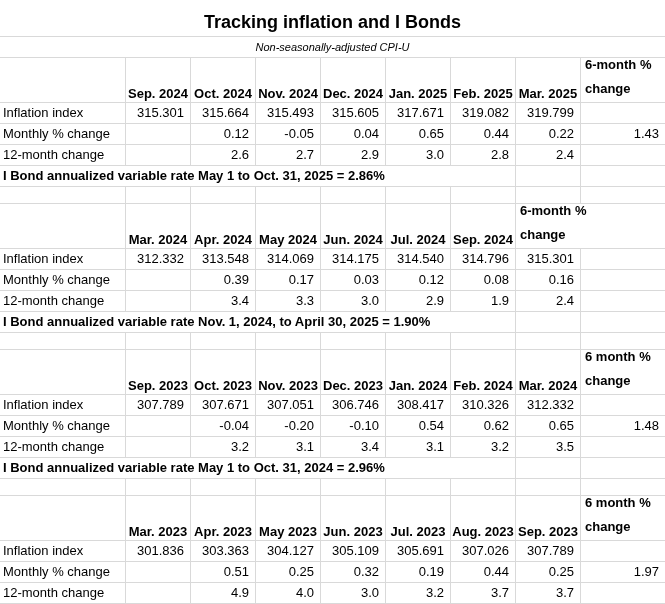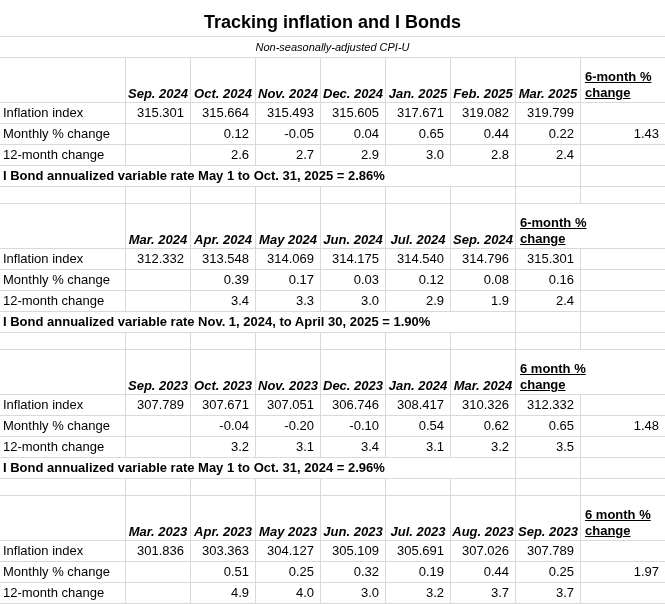--- a/index.html
+++ b/index.html
@@ -24,24 +24,24 @@
 
   
   .title-row { height: 33px; align-items: flex-end; justify-content: center; padding-bottom: 3px; }
   .title-cell { border: none; font-weight: bold; font-size: 18px; overflow: visible; }
   .subtitle-row { height: 20px; align-items: center; justify-content: center; }
   .subtitle-cell { border: none; font-style: italic; font-size: 11px; overflow: visible; }
 
   
   .header-row { height: 44px; }
   .header-row .cell { display: flex; align-items: flex-end; }
-  .month-header { justify-content: center; font-weight: bold; padding-bottom: 1px; font-style: italic; }
+  .month-header { justify-content: center; font-weight: bold; padding-bottom: 1px; }
   .six-header {
     font-weight: bold; white-space: normal;
-    line-height: 16px; padding: 2px 2px 1px 4px; text-decoration: underline;
+    line-height: 24px; padding: 2px 2px 1px 4px;
   }
 
   
   .data-row { height: 20px; }
   .data-row .cell, .footer-row .cell { line-height: 19px; }
   .row-label { padding-left: 3px; }
   .num { text-align: right; padding-right: 6px; }
 
   
   .footer-row { height: 20px; }
@@ -188,20 +188,21 @@
         </div>
       </div>
       <div class="table-block">
         <div class="row header-row">
           <div class="cell c-label"></div>
           <div class="cell c-month month-header">Sep. 2023</div>
           <div class="cell c-month month-header">Oct. 2023</div>
           <div class="cell c-month month-header">Nov. 2023</div>
           <div class="cell c-month month-header">Dec. 2023</div>
           <div class="cell c-month month-header">Jan. 2024</div>
+          <div class="cell c-month month-header">Feb. 2024</div>
           <div class="cell c-month month-header">Mar. 2024</div>
           <div class="cell c-six six-header">6 month % change</div>
         </div>
         <div class="row data-row">
           <div class="cell c-label row-label">Inflation index</div>
           <div class="cell c-month num">307.789</div>
           <div class="cell c-month num">307.671</div>
           <div class="cell c-month num">307.051</div>
           <div class="cell c-month num">306.746</div>
           <div class="cell c-month num">308.417</div>

